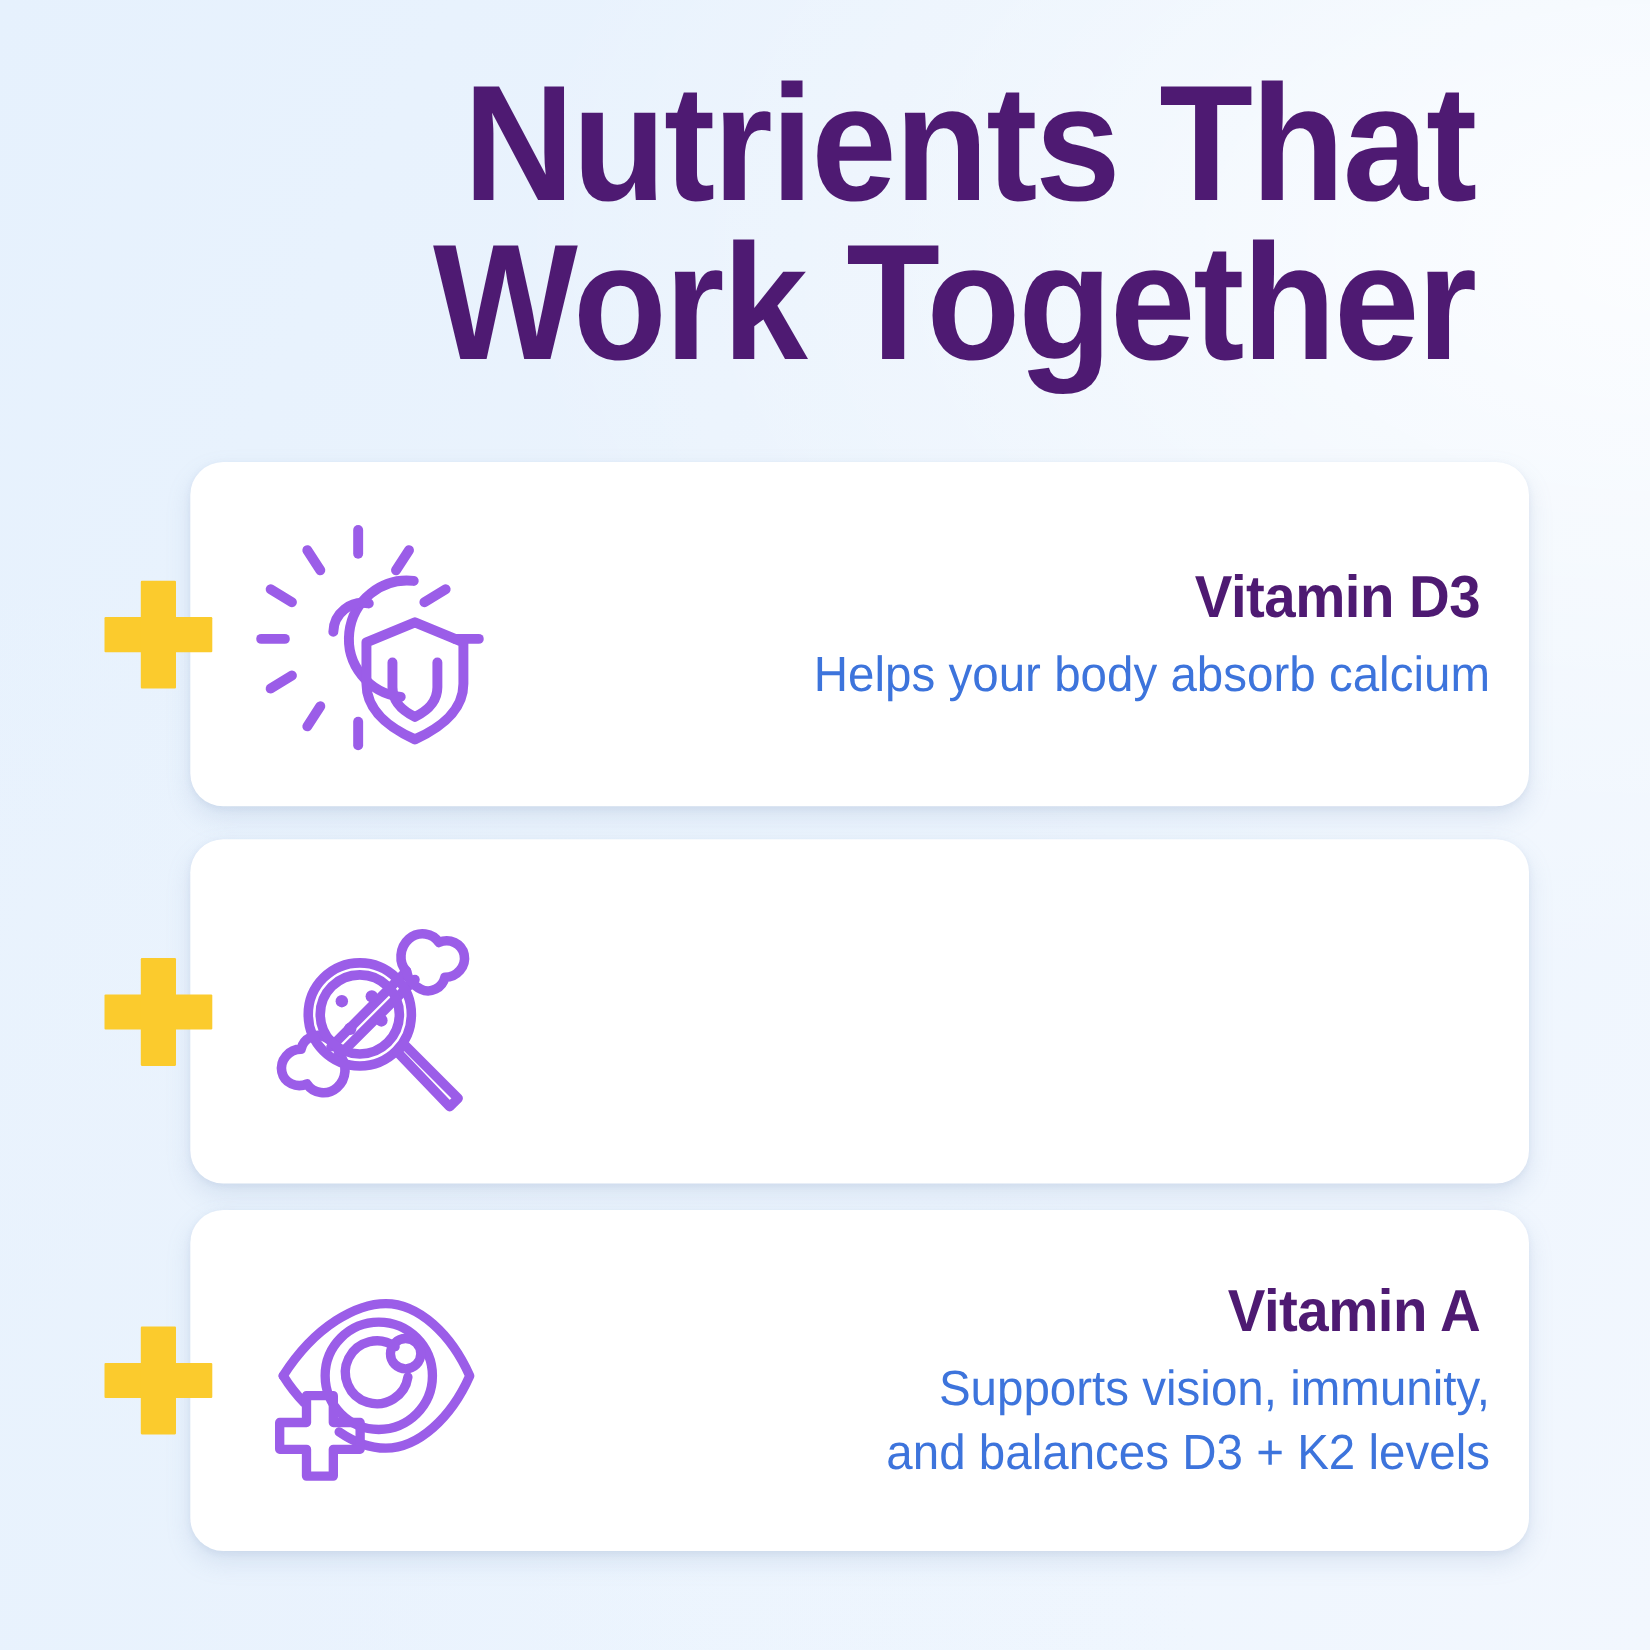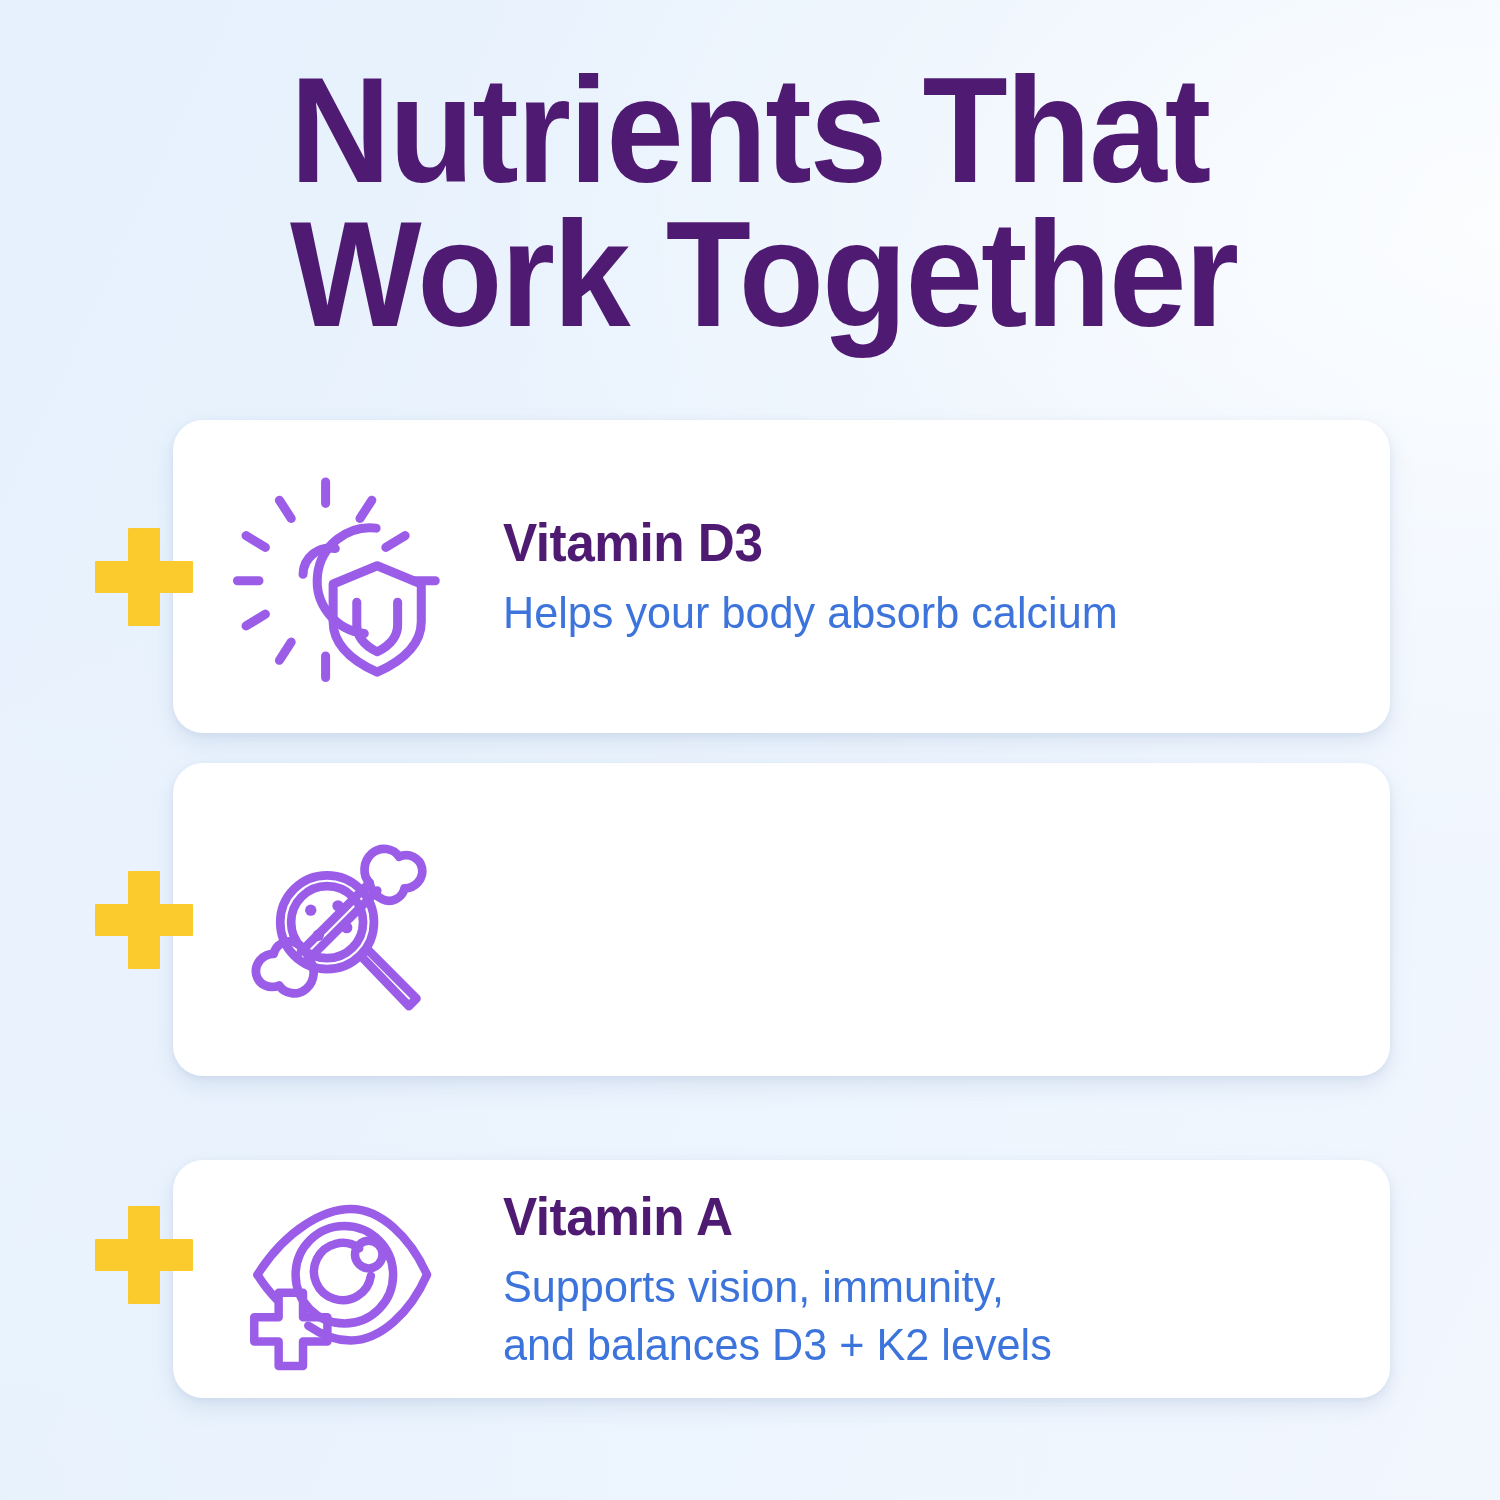--- a/index.html
+++ b/index.html
@@ -17,20 +17,21 @@
 
   #infographic {
     position: relative;
     width: 1500px;
     height: 1500px;
     box-sizing: border-box;
     background:
       radial-gradient(ellipse 1400px 900px at 100% 15%, rgba(255,255,255,0.80) 0%, rgba(255,255,255,0.25) 45%, rgba(255,255,255,0) 75%),
       radial-gradient(ellipse 1100px 1000px at 0% 100%, rgba(232,242,253,0.9) 0%, rgba(236,244,253,0.3) 60%, rgba(255,255,255,0) 100%),
       linear-gradient(115deg, #e6f1fd 0%, #eaf3fd 38%, #edf5fe 62%, #f2f7fe 100%);
+    text-align: right;
   }
 
   
   .title-block {
     position: absolute;
     left: 290px;
     top: 58px;
     width: 1130px;
   }
   .title-line {
@@ -51,21 +52,21 @@
     left: 173px;
     width: 1217px;
     background: #ffffff;
     border-radius: 30px;
     box-shadow: 0 10px 22px rgba(120,150,190,0.18),
                 0 2px 6px rgba(120,150,190,0.12);
     box-sizing: border-box;
   }
   #card-0 { top: 420px;  height: 313px; }
   #card-1 { top: 763px;  height: 313px; }
-  #card-2 { top: 1160px; height: 238px; }
+  #card-2 { top: 1100px; height: 310px; }
 
   .card-inner {
     position: absolute;
     left: 0; top: 0; right: 0; bottom: 0;
     display: flex;
     align-items: center;
   }
 
   .icon-slot {
     width: 330px;

